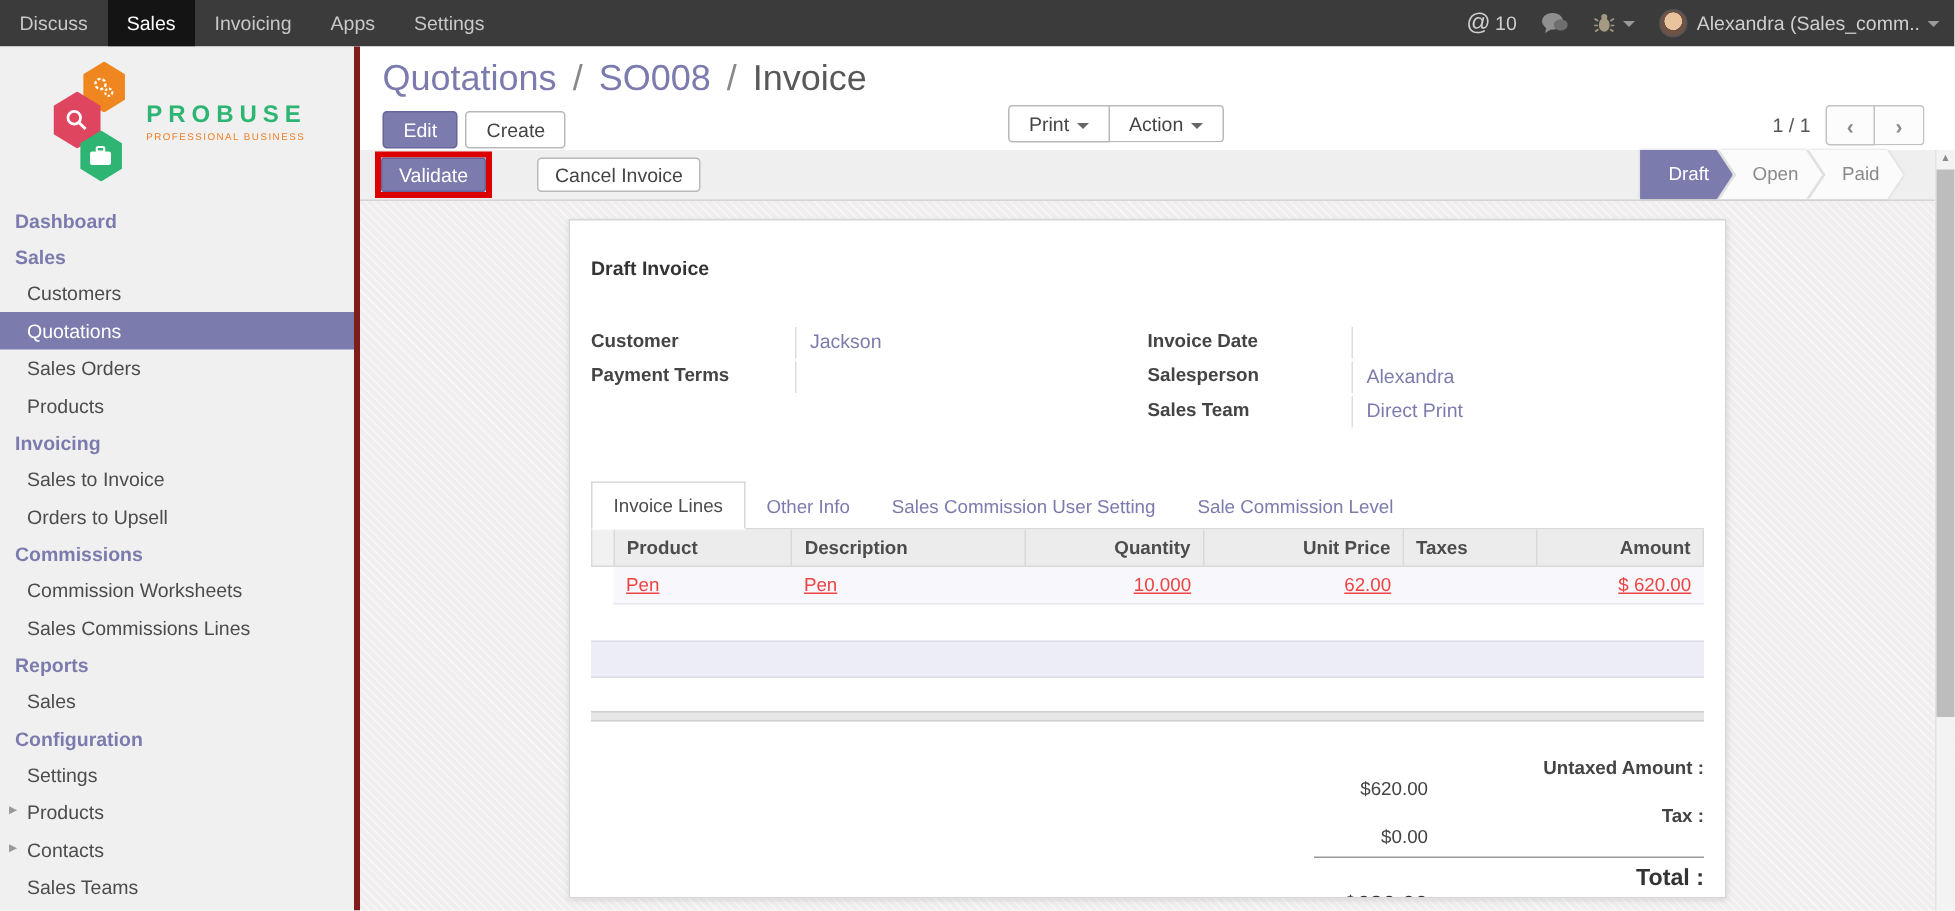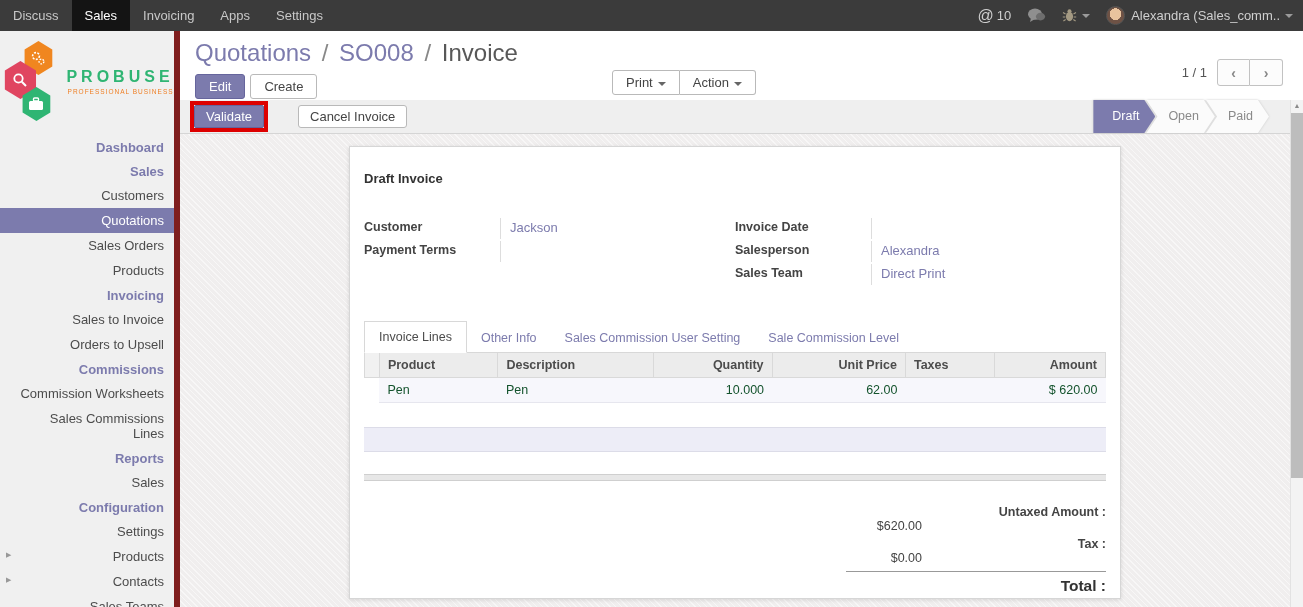--- a/index.html
+++ b/index.html
@@ -14,21 +14,21 @@
   .tb-right { display:flex; align-items:center; padding-right:10px; }
   .tb-mention { color:#cfcfcf; display:flex; align-items:center; margin-right:16px; cursor:pointer; }
   .tb-mention .at { font-size:16px; margin-right:3px; }
   .tb-icon { margin-right:16px; display:flex; align-items:center; cursor:pointer; }
   .caret { width:0; height:0; border-left:4px solid transparent; border-right:4px solid transparent; border-top:4px solid #9a9a9a; display:inline-block; margin-left:5px; }
   .avatar { width:19px; height:19px; border-radius:50%; background:radial-gradient(circle at 50% 42%, #e8c39e 44%, #6e5245 46%); border:1px solid #555; margin-right:6px; }
   .tb-user { display:flex; align-items:center; color:#cfcfcf; cursor:pointer; }
 
   
   .app { display:flex; height:576px; }
-  .sidebar { width:180px; background:#f0f0f0; border-right:6px solid #7f1d1d; flex-shrink:0; overflow:hidden;text-align:right; }
+  .sidebar { width:240px; background:#f0f0f0; border-right:4px solid #7f1d1d; flex-shrink:0; overflow:hidden; }
   .main { flex:1; display:flex; flex-direction:column; position:relative; }
 
   
   .logo { display:flex; align-items:center; justify-content:center; padding:10px 0 14px 0; }
   .hexes { position:relative; width:62px; height:80px; flex-shrink:0; }
   .hex { position:absolute; clip-path:polygon(50% 0%,93.3% 25%,93.3% 75%,50% 100%,6.7% 75%,6.7% 25%); display:flex; align-items:center; justify-content:center; }
   .hex.orange { width:32px; height:34px; left:22px; top:0; background:#f0861f; }
   .hex.red { width:36px; height:38px; left:2px; top:20px; background:#e04560; }
   .hex.green { width:32px; height:34px; left:20px; top:46px; background:#2fb573; }
   .logo-text { margin-left:4px; }
@@ -47,21 +47,21 @@
   .crumb-current { color:#585858; }
   .cp-row2 { margin-top:7px; display:flex; align-items:center; }
   .btn { display:inline-block; border:1px solid #b9b9b9; border-radius:3px; background:#fff; color:#444; padding:4px 13px; font-size:13px; cursor:pointer; }
   .btn.primary { background:#7c7bad; border-color:#66659c; color:#fff; }
   .btn + .btn { margin-left:5px; }
   .center-actions { position:absolute; left:432px; top:39px; display:flex; }
   .center-actions .btn { border-radius:0; margin:0; }
   .center-actions .btn:first-child { border-radius:3px 0 0 3px; }
   .center-actions .btn:last-child { border-radius:0 3px 3px 0; border-left:none; }
   .dcaret { width:0; height:0; border-left:4px solid transparent; border-right:4px solid transparent; border-top:4px solid #666; display:inline-block; margin-left:5px; vertical-align:middle; }
-  .pager { position:absolute; right:20px; top:28px; display:flex; align-items:center;justify-content:center; }
+  .pager { position:absolute; right:20px; top:39px; display:flex; align-items:center;justify-content:center; }
   .pager-text { color:#555; margin-right:10px; font-size:13px; }
   .pager-btn { width:33px; height:27px; border:1px solid #c2c2c2; background:#fcfcfc; color:#888; font-size:14px; font-weight:bold; cursor:pointer; display:flex; align-items:center; justify-content:center; }
   .pager-btn:first-of-type { border-radius:3px 0 0 3px; }
   .pager-btn:last-of-type { border-radius:0 3px 3px 0; border-left:none; }
 
   
   .statusbar-row { height:34px; background:#efefef; border-bottom:1px solid #d5d5d5; display:flex; align-items:center; padding:0 20px 0 10px; position:relative;gap:24px; }
   .validate-wrap { border:4px solid #dd0000; display:inline-block; }
   .btn.sb { padding:3px 11px; border-radius:3px; }
   .validate-wrap .btn { border-radius:2px; }
@@ -85,21 +85,21 @@
   .link { color:#7c7bad; cursor:pointer; }
 
   .tabs { margin-top:34px; display:flex; border-bottom:1px solid #d8d8d8; align-items:flex-end; }
   .tab { padding:8px 14px; font-size:12.5px; color:#7c7bad; cursor:pointer; margin-bottom:-1px; }
   .tab.active { background:#fff; border:1px solid #d8d8d8; border-bottom:1px solid #fff; color:#4c4c4c; }
 
   table.lines { width:100%; border-collapse:collapse; font-size:12.5px; }
   .lines th { background:#ececec; border:1px solid #d9d9d9; border-top:none; font-weight:bold; color:#4c4c4c; text-align:left; padding:5px 8px; }
   .lines th.handle { width:12px; padding:0; background:#f1f1f1; }
   .lines th.num, .lines td.num { text-align:right; }
-  .lines td { padding:5px 8px; background:#f7f7fc; color:#14532d; border-bottom:1px solid #e6e6ee; cursor:pointer; }
+  .lines td { padding:5px 8px; background:#f7f7fc; color:#ef4444; border-bottom:1px solid #e6e6ee; cursor:pointer;text-decoration:underline; }
   .lines td.handle { background:#fff; border-bottom:none; padding:0; }
 
   .empty-bar { height:25px; background:#ededf7; border-top:1px solid #dcdce8; border-bottom:1px solid #dcdce8; margin-top:24px; }
   .divider-band { height:7px; background:#e7e7e7; border-top:1px solid #cfcfcf; border-bottom:1px solid #cfcfcf; margin-top:22px; }
 
   .totals { width:272px; margin-left:auto; margin-top:22px; font-size:12.5px; }
   .trow { display:flex; justify-content:flex-end; padding:2px 0;flex-direction:column; }
   .tlabel { font-weight:bold; color:#444; text-align:right; flex:1; }
   .tval { width:88px; text-align:right; color:#444; }
   .tsep { border-top:1px solid #999; margin:4px 0 3px 12px; }

